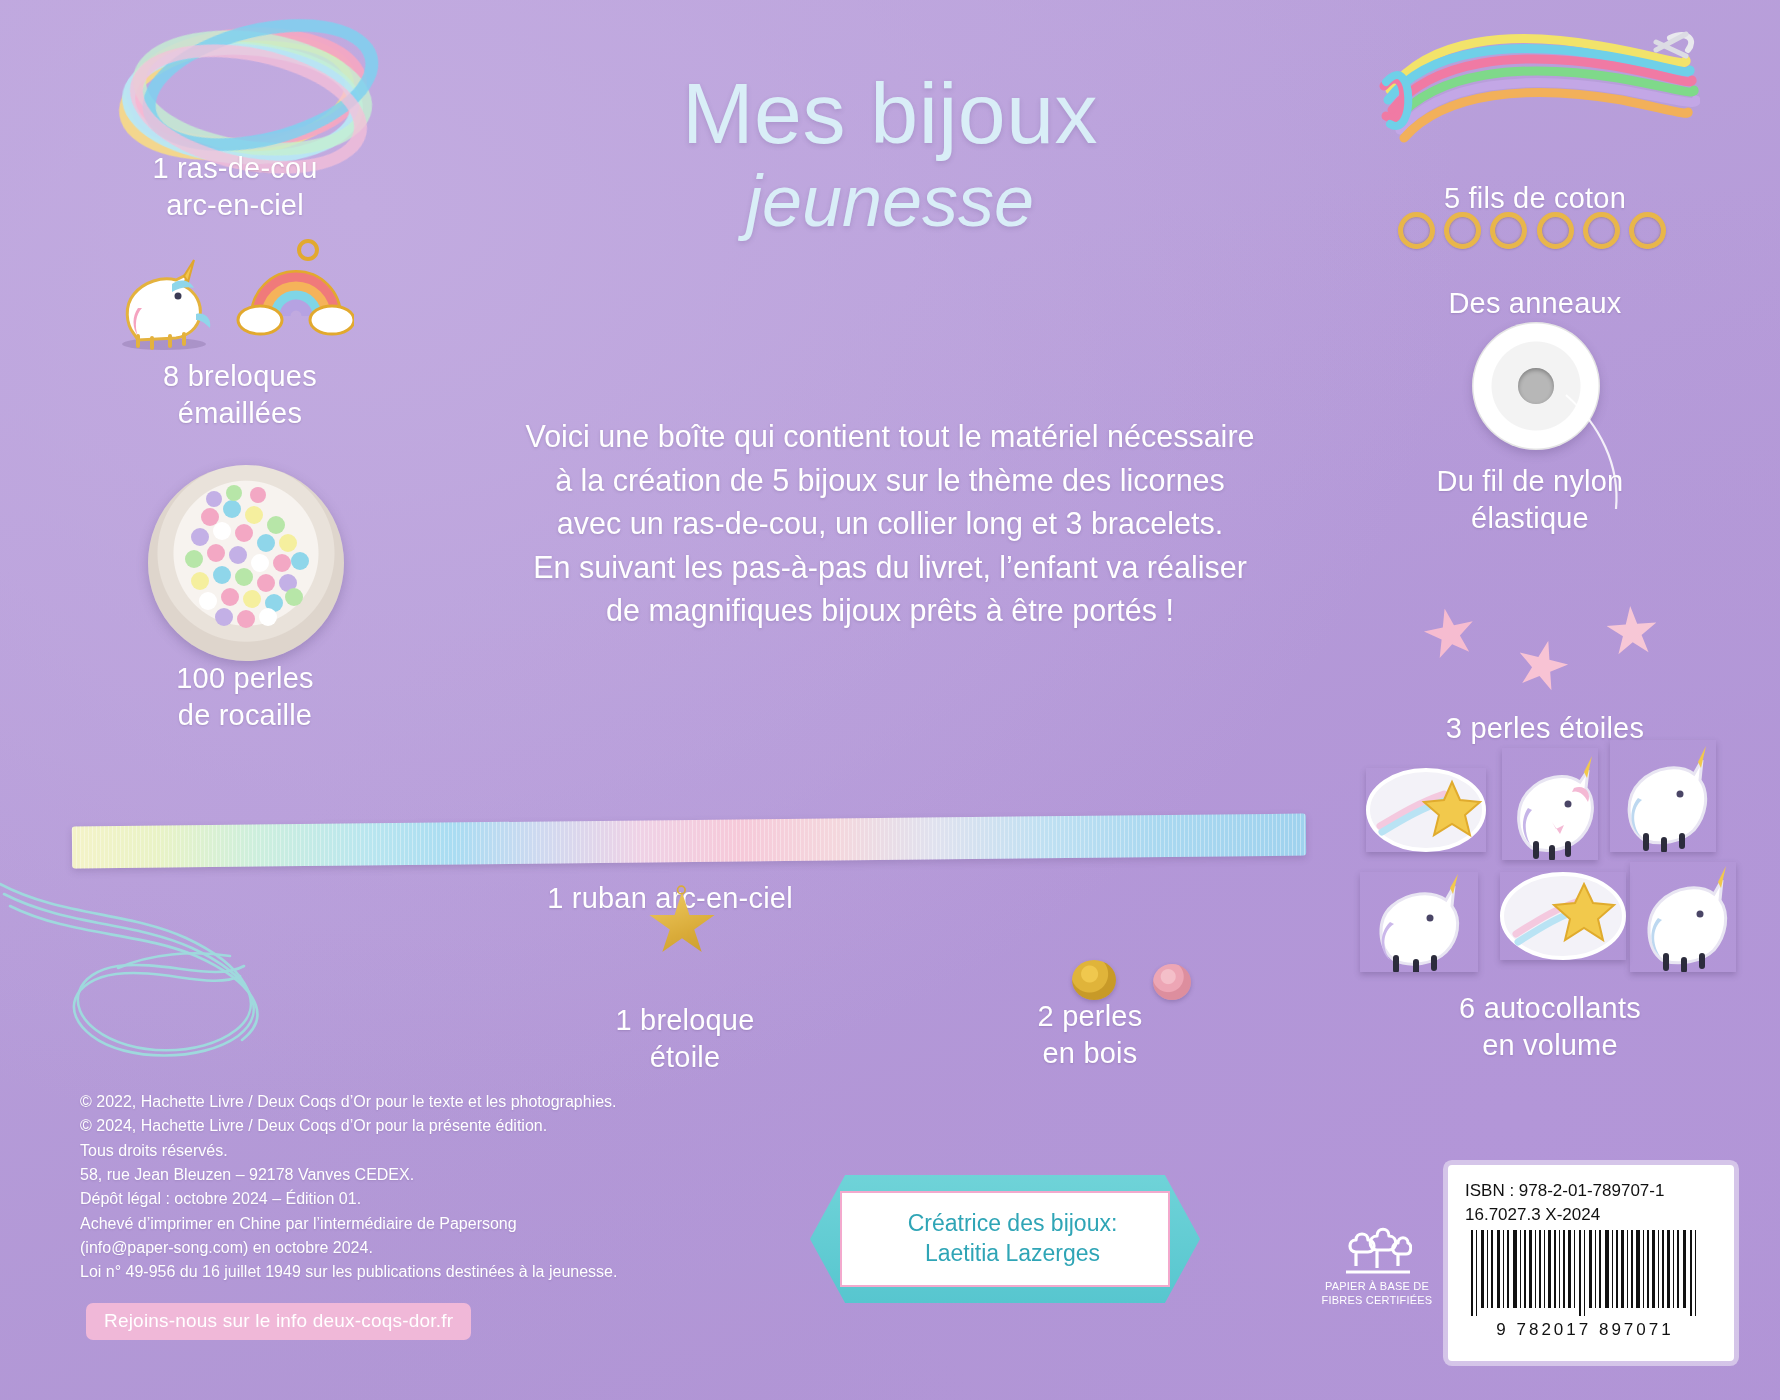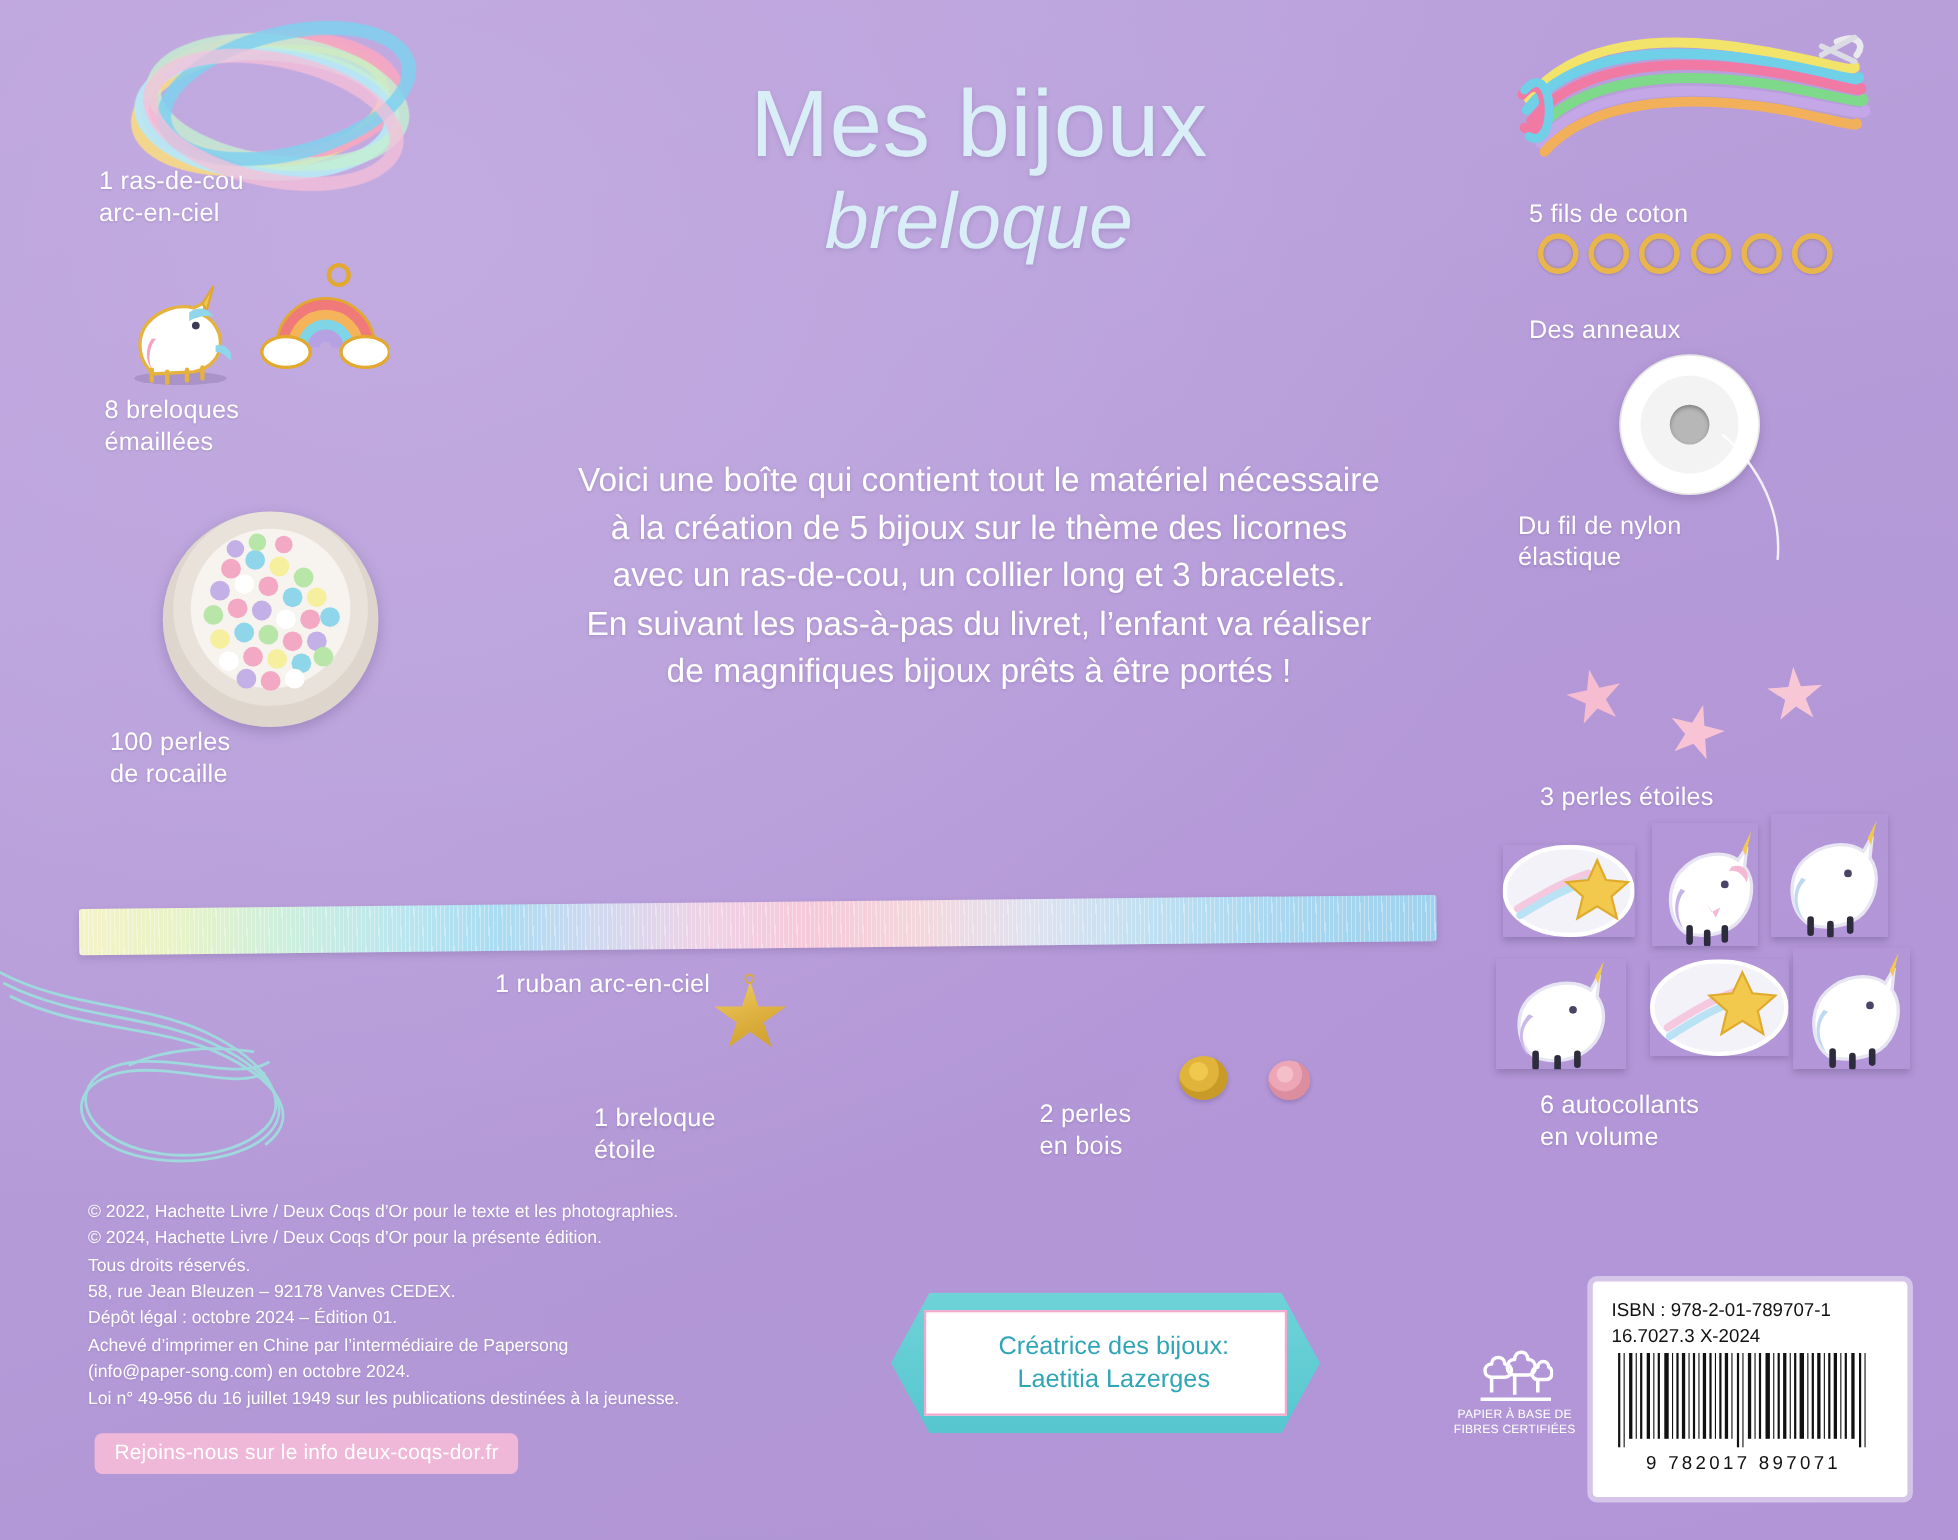--- a/index.html
+++ b/index.html
@@ -21,23 +21,23 @@
       radial-gradient(ellipse at 20% 15%, #c2abe0 0%, rgba(194,171,224,0) 55%),
       radial-gradient(ellipse at 85% 80%, #b396d8 0%, rgba(179,150,216,0) 60%),
       linear-gradient(160deg, #bda5dd 0%, #b69cd9 45%, #ad92d2 100%);
     overflow: hidden;
   }
 
   
   .caption {
     position: absolute;
     color: #ffffff;
-    font-size: 23px;
+    font-size: 29px;
     line-height: 1.28;
-    text-align: left;
+    text-align: center;
     letter-spacing: .2px;
     white-space: pre-line;
     text-shadow: 0 1px 2px rgba(90,70,120,.25);
   }
   .art { position: absolute; }
 
   
   #title-block {
     position: absolute;
     left: 430px;
@@ -434,21 +434,21 @@
           <circle cx="110" cy="30" r="8" fill="#f3a8c4"></circle>
         <circle cx="66" cy="34" r="8" fill="#c3b0e6"></circle>
       </g>
     </svg>
   </div>
   <div class="caption" style="left:100px; top:660px; width:290px;">100 perles
 de rocaille</div>
 
   <div id="title-block">
     <div id="title-line1">Mes bijoux</div>
-    <div id="title-line2">breloque</div>
+    <div id="title-line2">jeunesse</div>
   </div>
 
   <div id="blurb">Voici une boîte qui contient tout le matériel nécessaire
 à la création de 5 bijoux sur le thème des licornes
 avec un ras-de-cou, un collier long et 3 bracelets.
 En suivant les pas-à-pas du livret, l’enfant va réaliser
 de magnifiques bijoux prêts à être portés !</div>
 
   <svg id="cotton" viewBox="0 0 330 150">
     <g fill="none" stroke-linecap="round">

